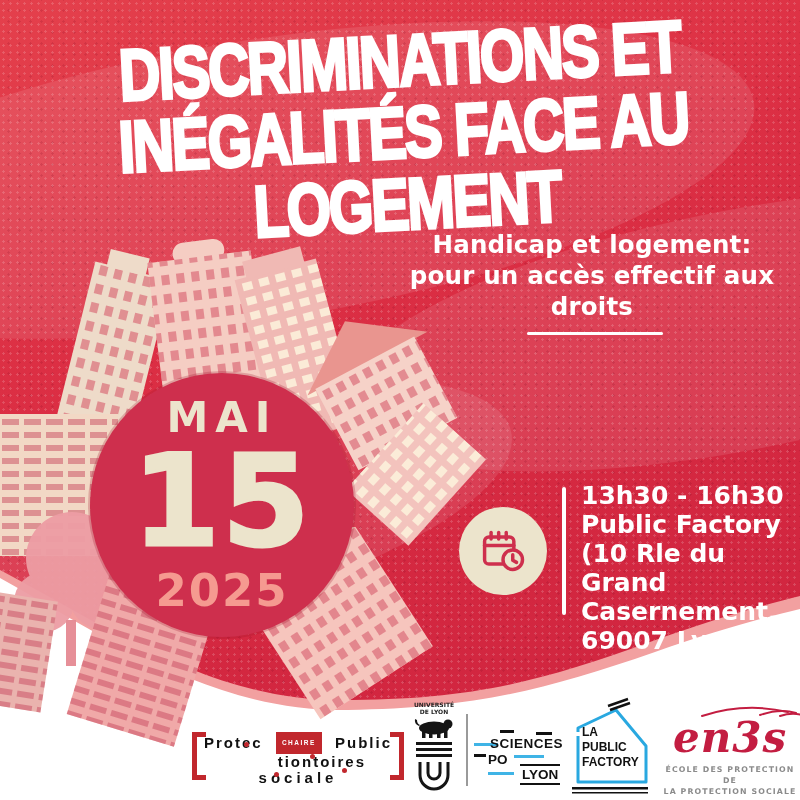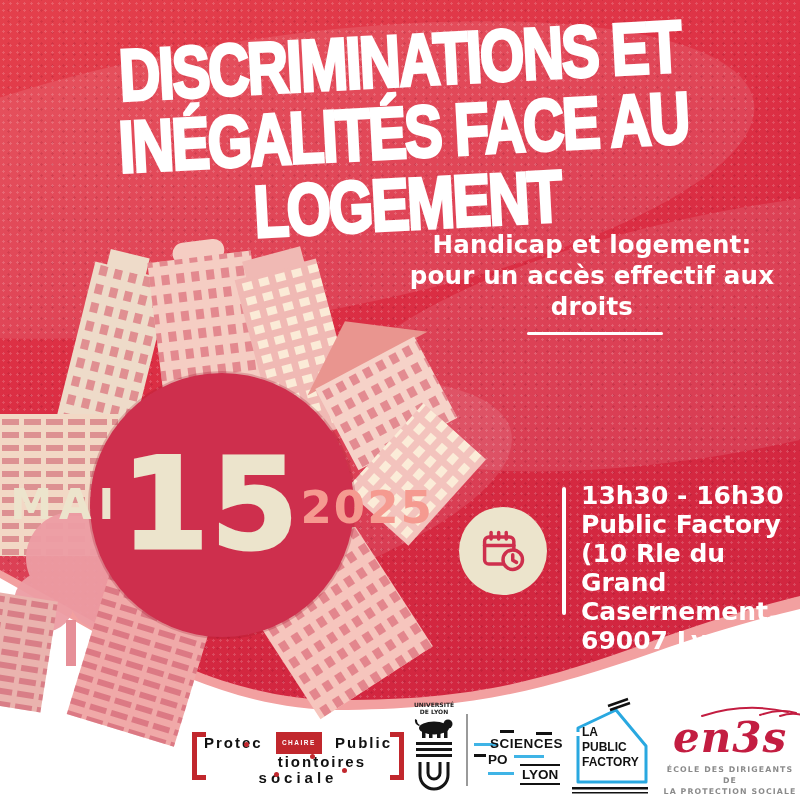--- a/index.html
+++ b/index.html
@@ -26,21 +26,21 @@
     -webkit-text-stroke:2.6px #ffffff;}
   
   .session{position:absolute;left:388px;width:408px;text-align:center;color:#fff;
     font-weight:bold;font-size:24.5px;line-height:31px;letter-spacing:.2px;}
   .s1{top:229px;}
   .s2{top:352px;}
   .sess-divider{position:absolute;left:527px;top:332px;width:136px;height:3px;background:#ffffff;border-radius:2px;}
   
   .date-circle{position:absolute;left:90px;top:373px;width:264px;height:264px;border-radius:50%;
     background:#ce2f4d;box-shadow:0 0 0 2px rgba(160,20,45,.25);
-    display:flex;flex-direction:row;align-items:center;justify-content:center;color:#ece4cc;}
+    display:flex;flex-direction:column;align-items:center;justify-content:center;color:#ece4cc;}
   .date-month{font-size:42px;font-weight:bold;letter-spacing:7px;margin-bottom:2px;}
   .date-day{font-size:126px;font-weight:bold;line-height:116px;letter-spacing:2px;-webkit-text-stroke:3px #ece4cc;}
   .date-year{font-size:45px;font-weight:bold;color:#f59a90;margin-top:4px;letter-spacing:2px;}
   
   .event-icon-wrap{position:absolute;left:459px;top:507px;width:88px;height:88px;border-radius:50%;
     background:#ece4cc;display:flex;align-items:center;justify-content:center;}
   .event-bar{position:absolute;left:562px;top:487px;width:4px;height:128px;background:#fff;border-radius:2px;}
   .event-text{position:absolute;left:581px;top:481px;width:219px;color:#fff;font-weight:bold;
     font-size:25px;line-height:29px;}
   
@@ -289,19 +289,19 @@
     <div class="logo-en3s">
       <svg width="120" height="14" viewBox="0 0 120 14" style="display:block;margin-left:40px;">
         <g stroke="#c31d41" stroke-width="2" fill="none" stroke-linecap="round">
           <path d="M2,12 Q45,-2 88,8"></path>
           <path d="M60,11 Q80,4 96,9"></path>
           <path d="M80,12 Q92,8 102,11"></path>
         </g>
       </svg>
       <div class="en3s-word">en3s</div>
       <div class="en3s-tag">
-        <div>ÉCOLE DES DIRIGEANTS DE</div>
+        <div>ÉCOLE DES PROTECTION DE</div>
         <div>LA PROTECTION SOCIALE</div>
       </div>
     </div>
 
   </div>
 </div>
 
 </body></html>

